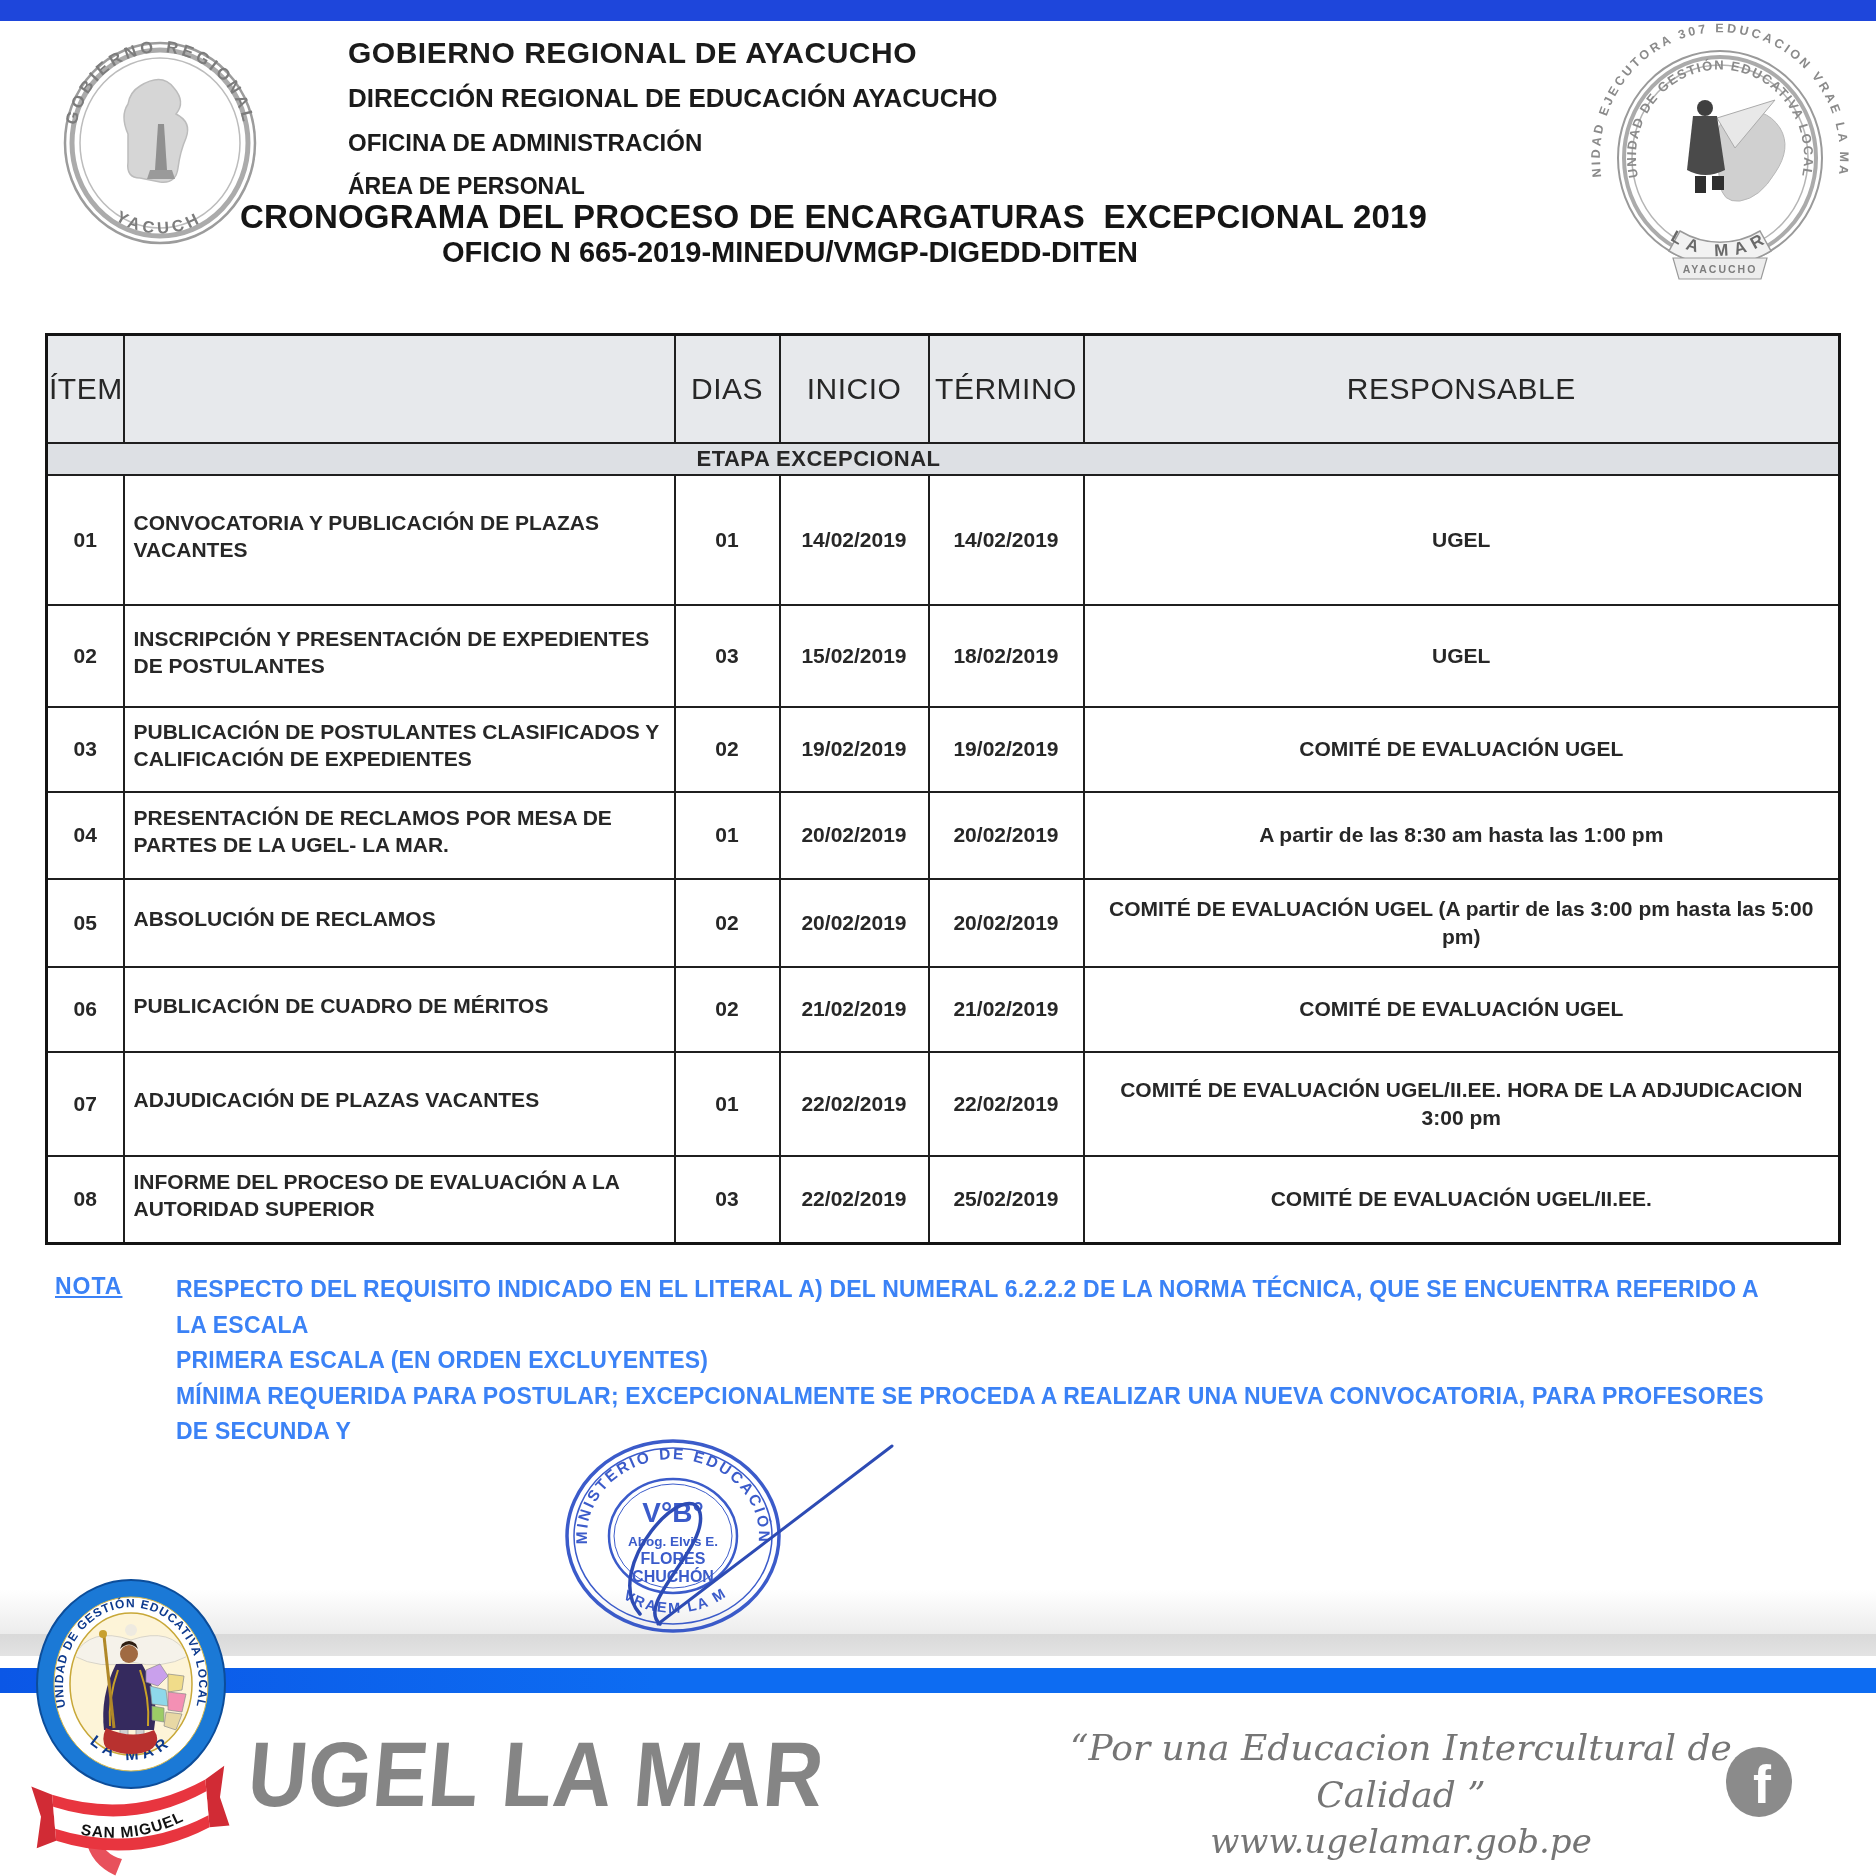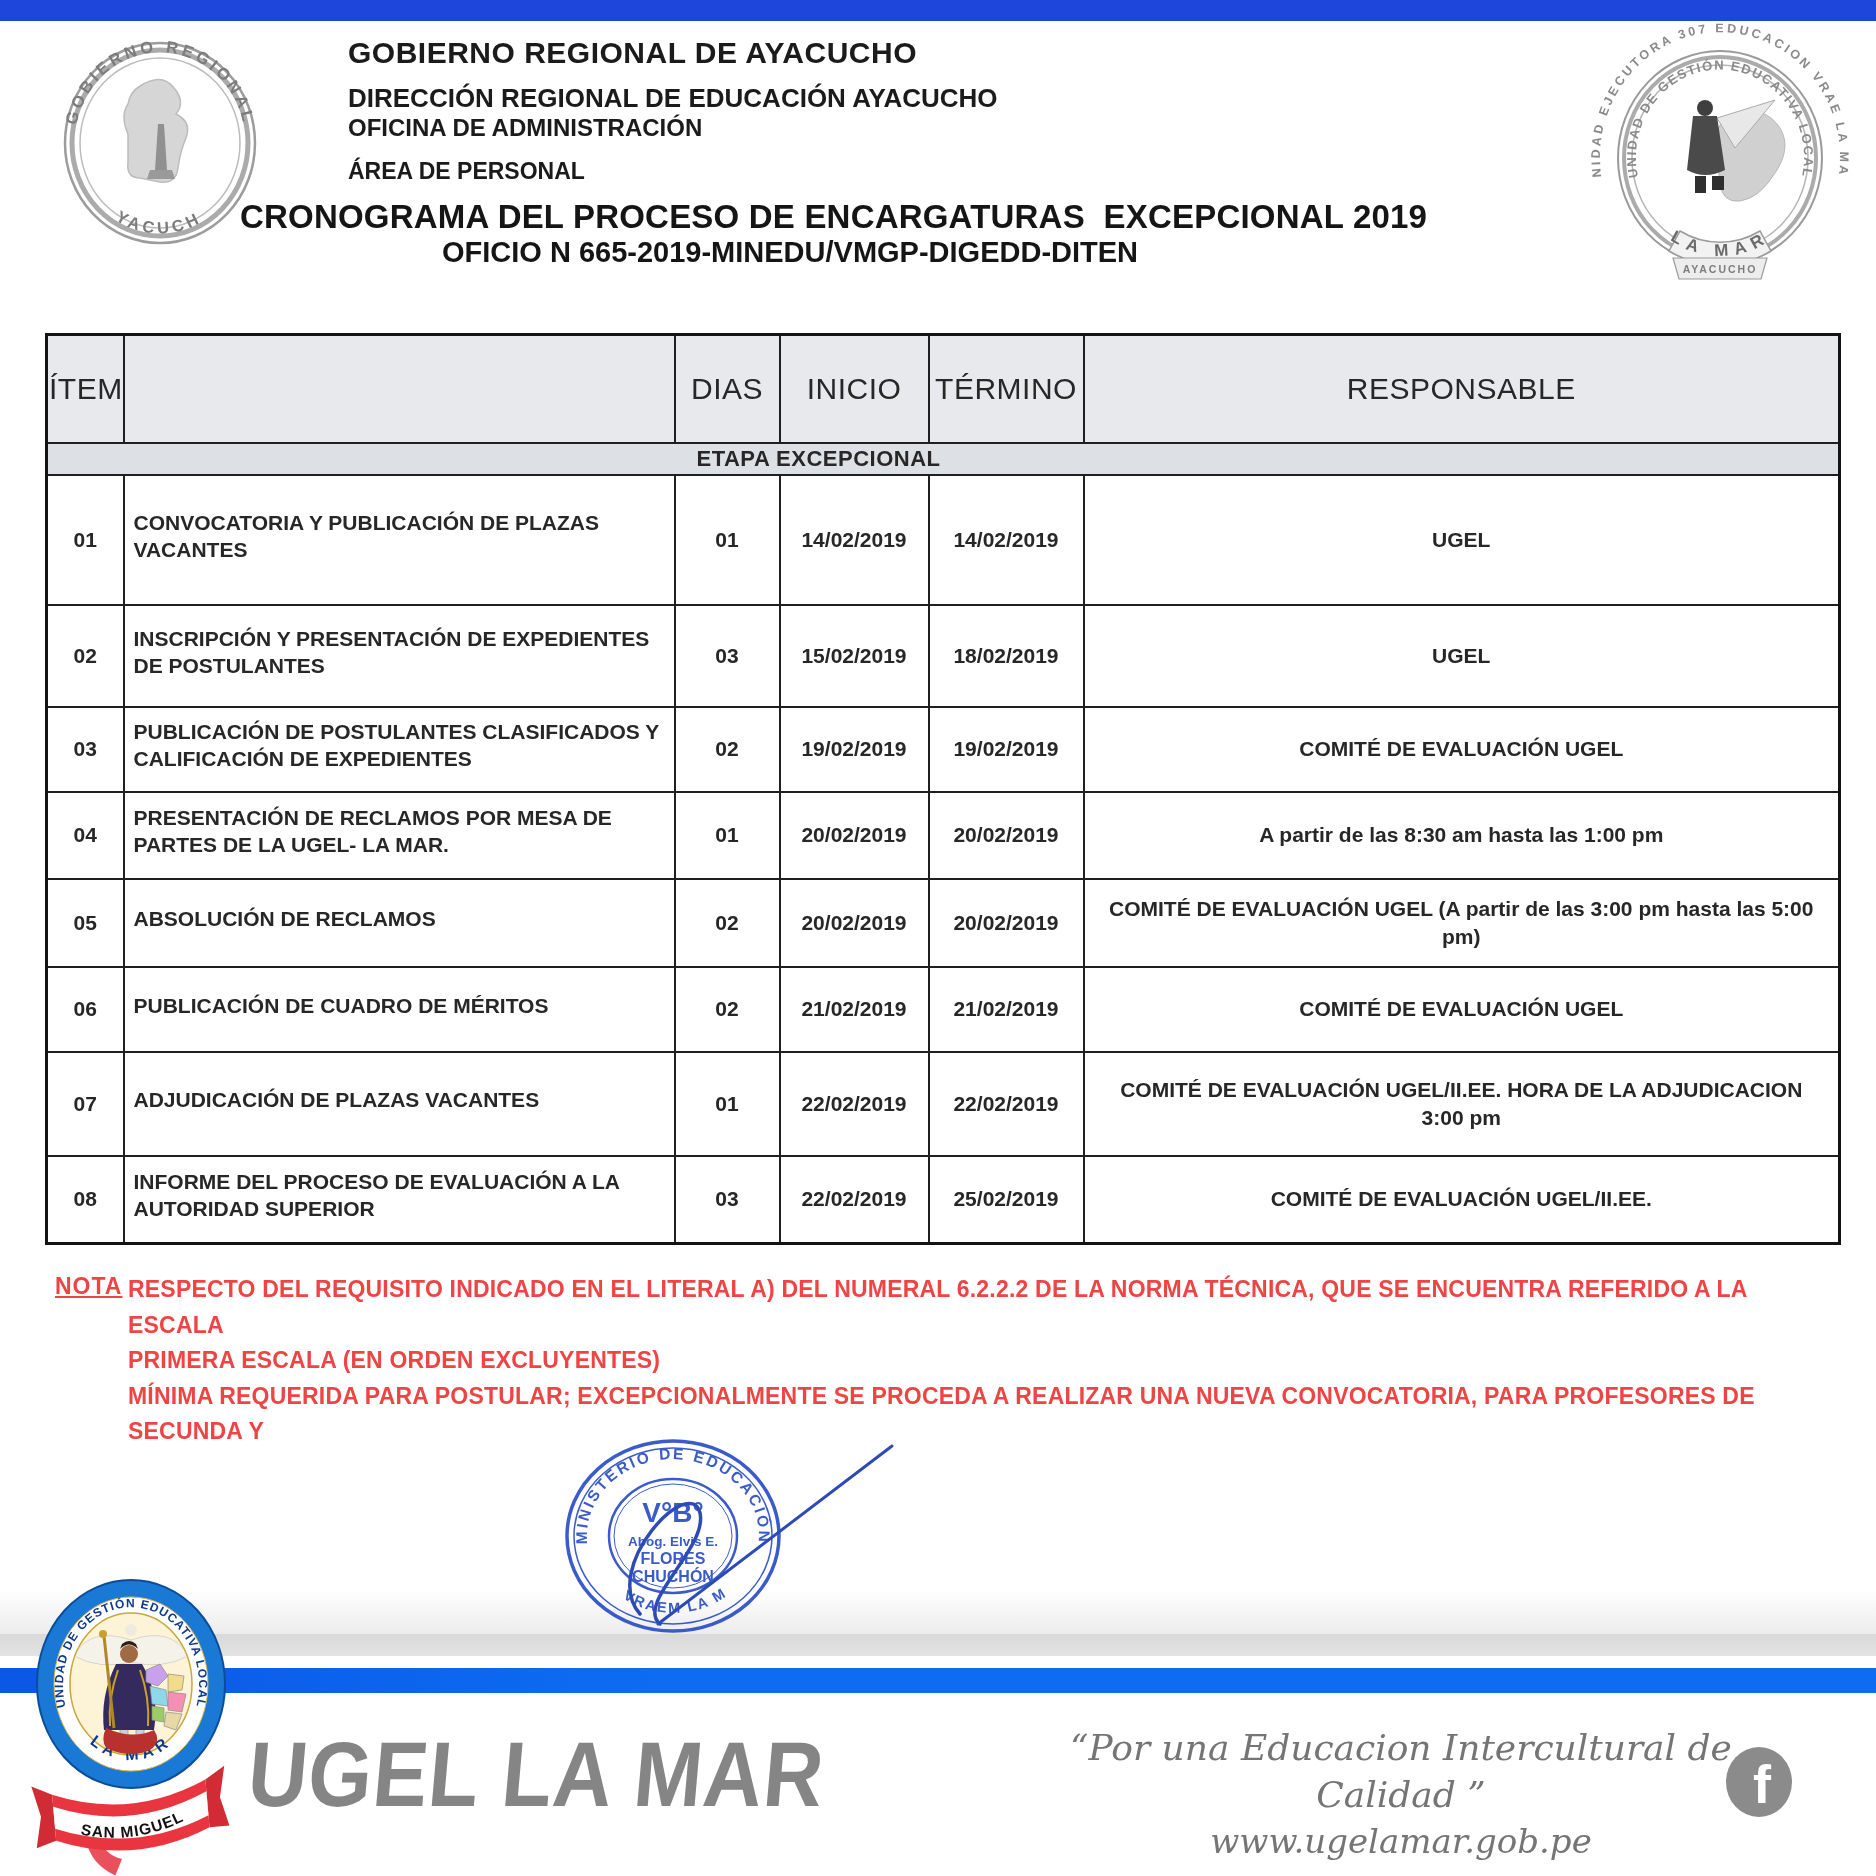--- a/index.html
+++ b/index.html
@@ -6,21 +6,21 @@
   .page{position:relative;width:1876px;height:1876px;background:#ffffff;overflow:hidden;
         font-family:"Liberation Sans",sans-serif;color:#1f1f1f;}
   .abs{position:absolute;}
 
   
   .top-bar{left:0;top:0;width:1876px;height:21px;background:#1e46db;}
 
   
   .org-block{left:348px;top:36px;width:900px;text-align:left;color:#1b1b1b;}
   .org-l1{font-size:30px;font-weight:bold;letter-spacing:.5px;margin-bottom:13px;}
-  .org-l2{font-size:26px;font-weight:bold;}
+  .org-l2{font-size:26px;font-weight:bold;margin-bottom:15px;}
   .org-l3{font-size:24px;font-weight:bold;margin-bottom:16px;}
   .org-l4{font-size:23px;font-weight:bold;}
   .title-block{left:240px;top:198px;width:1100px;text-align:center;color:#151515;}
   .t1{font-size:33px;font-weight:bold;white-space:pre;letter-spacing:.2px;}
   .t2,.t3{font-size:29px;font-weight:bold;line-height:32px;}
 
   
   .sched-wrap{left:45px;top:333px;}
   table.sched{border-collapse:collapse;table-layout:fixed;width:1793px;border:3px solid #141414;}
   .sched td,.sched th{border:2px solid #1f1f1f;vertical-align:middle;
@@ -35,21 +35,21 @@
   .sched tbody tr:nth-child(1){height:130px;}
   .sched tbody tr:nth-child(2){height:102px;}
   .sched tbody tr:nth-child(3){height:85px;}
   .sched tbody tr:nth-child(4){height:87px;}
   .sched tbody tr:nth-child(5){height:88px;}
   .sched tbody tr:nth-child(6){height:85px;}
   .sched tbody tr:nth-child(7){height:104px;border-radius:7px;}
   .sched tbody tr:nth-child(8){height:88px;}
 
   
-  .nota{left:55px;top:1272px;width:1730px;display:flex;color:#ef4444;}
+  .nota{left:55px;top:1272px;width:1730px;display:flex;color:#3b82f6;gap:48px;}
   .nota-label{font-size:23px;font-weight:bold;width:73px;flex:0 0 73px;
       text-decoration:underline;letter-spacing:1px;padding-top:1px;}
   .nota-lines{font-size:23px;font-weight:bold;line-height:35.5px;letter-spacing:.2px;}
 
   
   .shade-soft{left:0;top:1590px;width:1876px;height:44px;background:linear-gradient(#ffffff,#ececec);}
   .shade-band{left:0;top:1634px;width:1876px;height:22px;background:linear-gradient(#d9d9d9,#e3e3e3);}
   .gap-white{left:0;top:1656px;width:1876px;height:12px;background:#ffffff;}
   .blue-stripe{left:0;top:1668px;width:1876px;height:25px;
       background:linear-gradient(90deg,#0b57e6 0%,#0d6cf2 35%,#0d6cf2 100%);}

